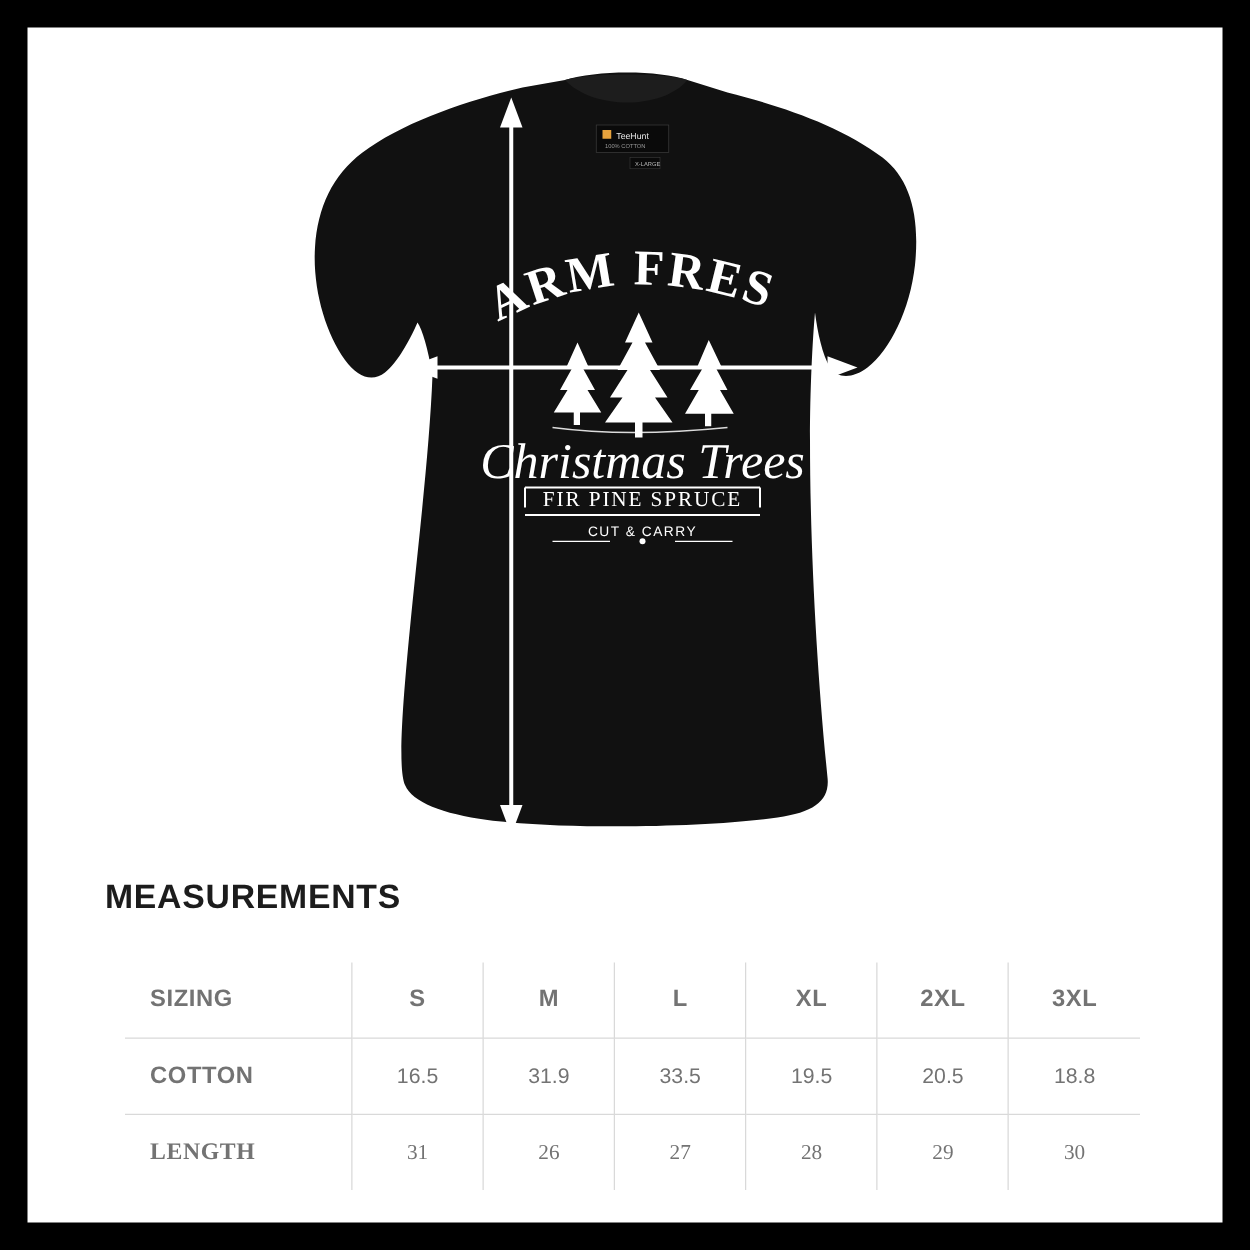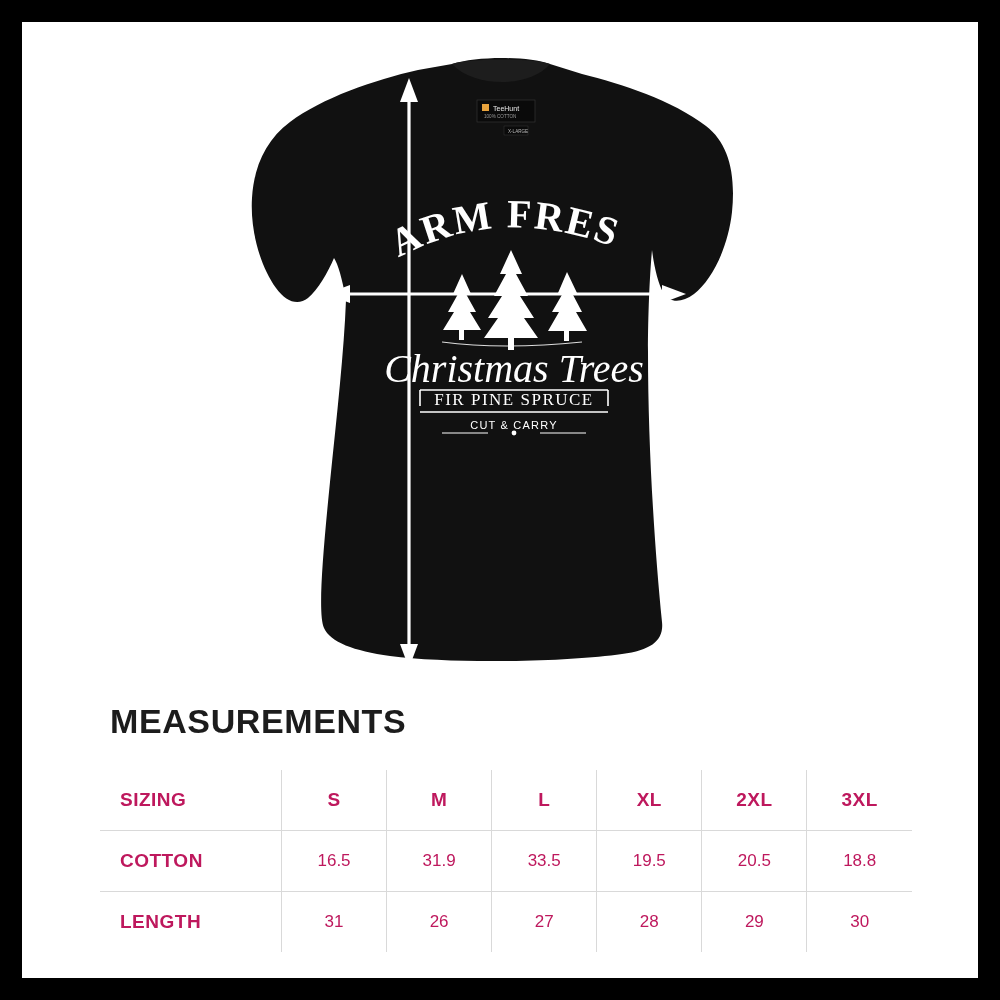--- a/index.html
+++ b/index.html
@@ -52,64 +52,65 @@
   #measure-section {
     position: absolute;
     left: 0;
     top: 650px;
     width: 956px;
     height: 306px;
   }
 
   #measure-title {
     position: absolute;
-    left: 88px;
+    left: 62px;
     top: 30px;
-    font-size: 34px;
+    font-size: 27px;
     font-weight: bold;
     letter-spacing: 0.6px;
     color: #1c1c1c;
   }
 
   #size-table {
     position: absolute;
     left: 78px;
     top: 98px;
     width: 812px;
     border-collapse: collapse;
     table-layout: fixed;
   }
 
   #size-table th,
   #size-table td {
     border: 1px solid #d9d9d9;
     height: 58px;
     text-align: center;
     vertical-align: middle;
-    color: #be185d;
+    color: #737373;
   }
 
   #size-table tr > *:first-child {
     border-left: none;
     text-align: left;
     padding-left: 20px;
     font-weight: bold;
     font-size: 19px;
     letter-spacing: 0.5px;
     width: 160px;
   }
   #size-table tr > *:last-child {
     border-right: none;
   }
   #size-table tr:first-child th,
   #size-table tr:first-child td {
     border-top: none;
   }
   #size-table tr:last-child td {
     border-bottom: none;
+    font-family: Liberation Serif, serif;
   }
 
   .hdr-size {
     font-weight: bold;
     font-size: 19px;
     letter-spacing: 0.5px;
   }
   .val {
     font-size: 17px;
   }

